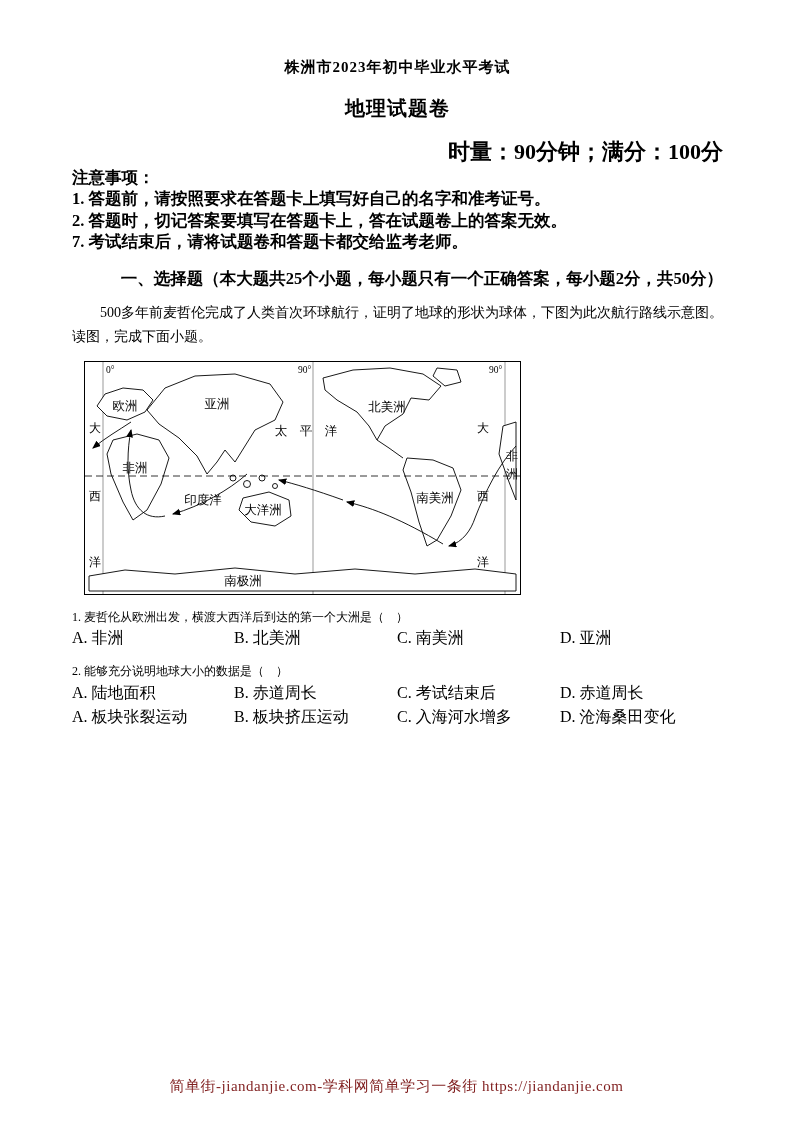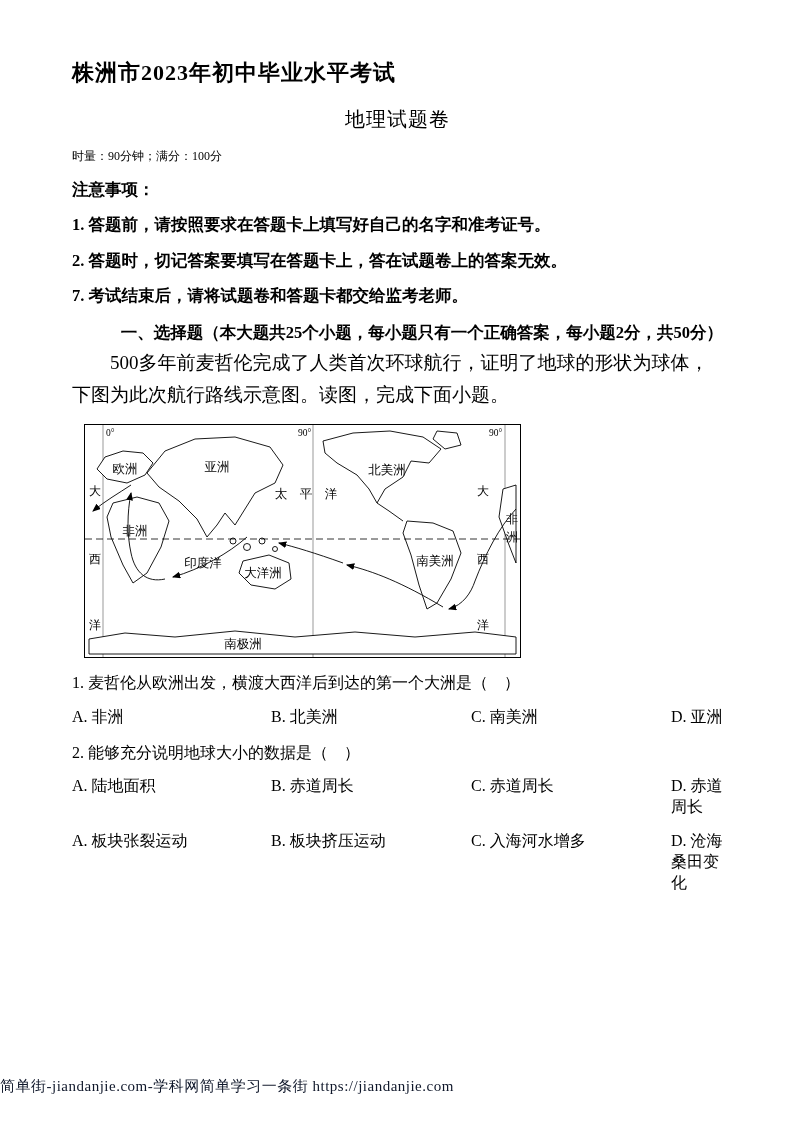--- a/index.html
+++ b/index.html
@@ -1,29 +1,29 @@
 <!DOCTYPE html>
 <html><head>
 <meta charset="utf-8">
 <style>
   * { margin:0; padding:0; box-sizing:border-box; }
   html,body { width:793px; height:1122px; background:#ffffff; overflow:hidden; }
   body { font-family:"Liberation Serif","DejaVu Serif",serif; color:#000; position:relative; }
   .page { padding:58px 70px 0 72px; }
-  .t1 { text-align:left; font-size:22px; font-weight:bold; letter-spacing:1px; }
-  .t2 { text-align:center; font-size:20px; font-weight:normal; margin-top:18px; letter-spacing:1px; }
-  .meta { text-align:left; font-size:12px; font-weight:normal; margin-top:15px; }
-  .bold-line { font-size:16.5px; font-weight:bold; margin-top:14px; line-height:1.3; }
+  .t1 { text-align:center; font-size:15px; font-weight:bold; letter-spacing:1px; }
+  .t2 { text-align:center; font-size:20px; font-weight:bold; margin-top:18px; letter-spacing:1px; }
+  .meta { text-align:right; font-size:22px; font-weight:bold; margin-top:15px; }
+  .bold-line { font-size:16.5px; font-weight:bold; line-height:1.3; }
   .section-heading { margin-top:15px;text-align:right; }
-  .passage { font-size:19px; margin-top:4px; line-height:1.7; text-indent:2em; }
+  .passage { font-size:14px; margin-top:12px; line-height:1.7; text-indent:2em; }
   .map-figure { width:437px; border:1px solid #000; margin:12px 0 8px 12px; background:#fff; }
   .map-figure svg { display:block; }
-  .stem { font-size:16px; margin-top:15px; line-height:1.3; }
-  .options { display:grid; grid-template-columns:162px 163px 163px auto; font-size:16px; margin-top:13px;gap:37px; }
-  .footer { position:absolute; left:0; bottom:26px; width:100%; text-align:left; font-size:15px; color:#0f172a; letter-spacing:0.5px; }
+  .stem { font-size:12px; margin-top:15px; line-height:1.3; }
+  .options { display:grid; grid-template-columns:162px 163px 163px auto; font-size:16px; margin-top:3px; }
+  .footer { position:absolute; left:0; bottom:26px; width:100%; text-align:center; font-size:15px; color:#7f1d1d; letter-spacing:0.5px; }
   
   .grid-line { stroke:#555; stroke-width:0.6; }
   .equator { stroke:#000; stroke-width:0.8; }
   .land { fill:#ffffff; stroke:#000; stroke-width:0.9; }
   .isthmus { fill:none; stroke:#000; stroke-width:0.9; }
   .route { fill:none; stroke:#000; stroke-width:0.9; }
   .lbl { font-size:12.5px; fill:#000; font-family:inherit; }
   .lbl-v { font-size:12px; fill:#000; }
   .deg { font-size:9.5px; fill:#000; }
 </style>
@@ -116,21 +116,21 @@
       <span>C. 南美洲</span>
       <span>D. 亚洲</span>
     </div>
   </div>
 
   <div class="question">
     <div class="stem">2. 能够充分说明地球大小的数据是（　）</div>
     <div class="options">
       <span>A. 陆地面积</span>
       <span>B. 赤道周长</span>
-      <span>C. 赤道周长</span>
+      <span>C. 考试结束后</span>
       <span>D. 赤道周长</span>
     </div>
   </div>
 
   <div class="question">
     <div class="options">
       <span>A. 板块张裂运动</span>
       <span>B. 板块挤压运动</span>
       <span>C. 入海河水增多</span>
       <span>D. 沧海桑田变化</span>

